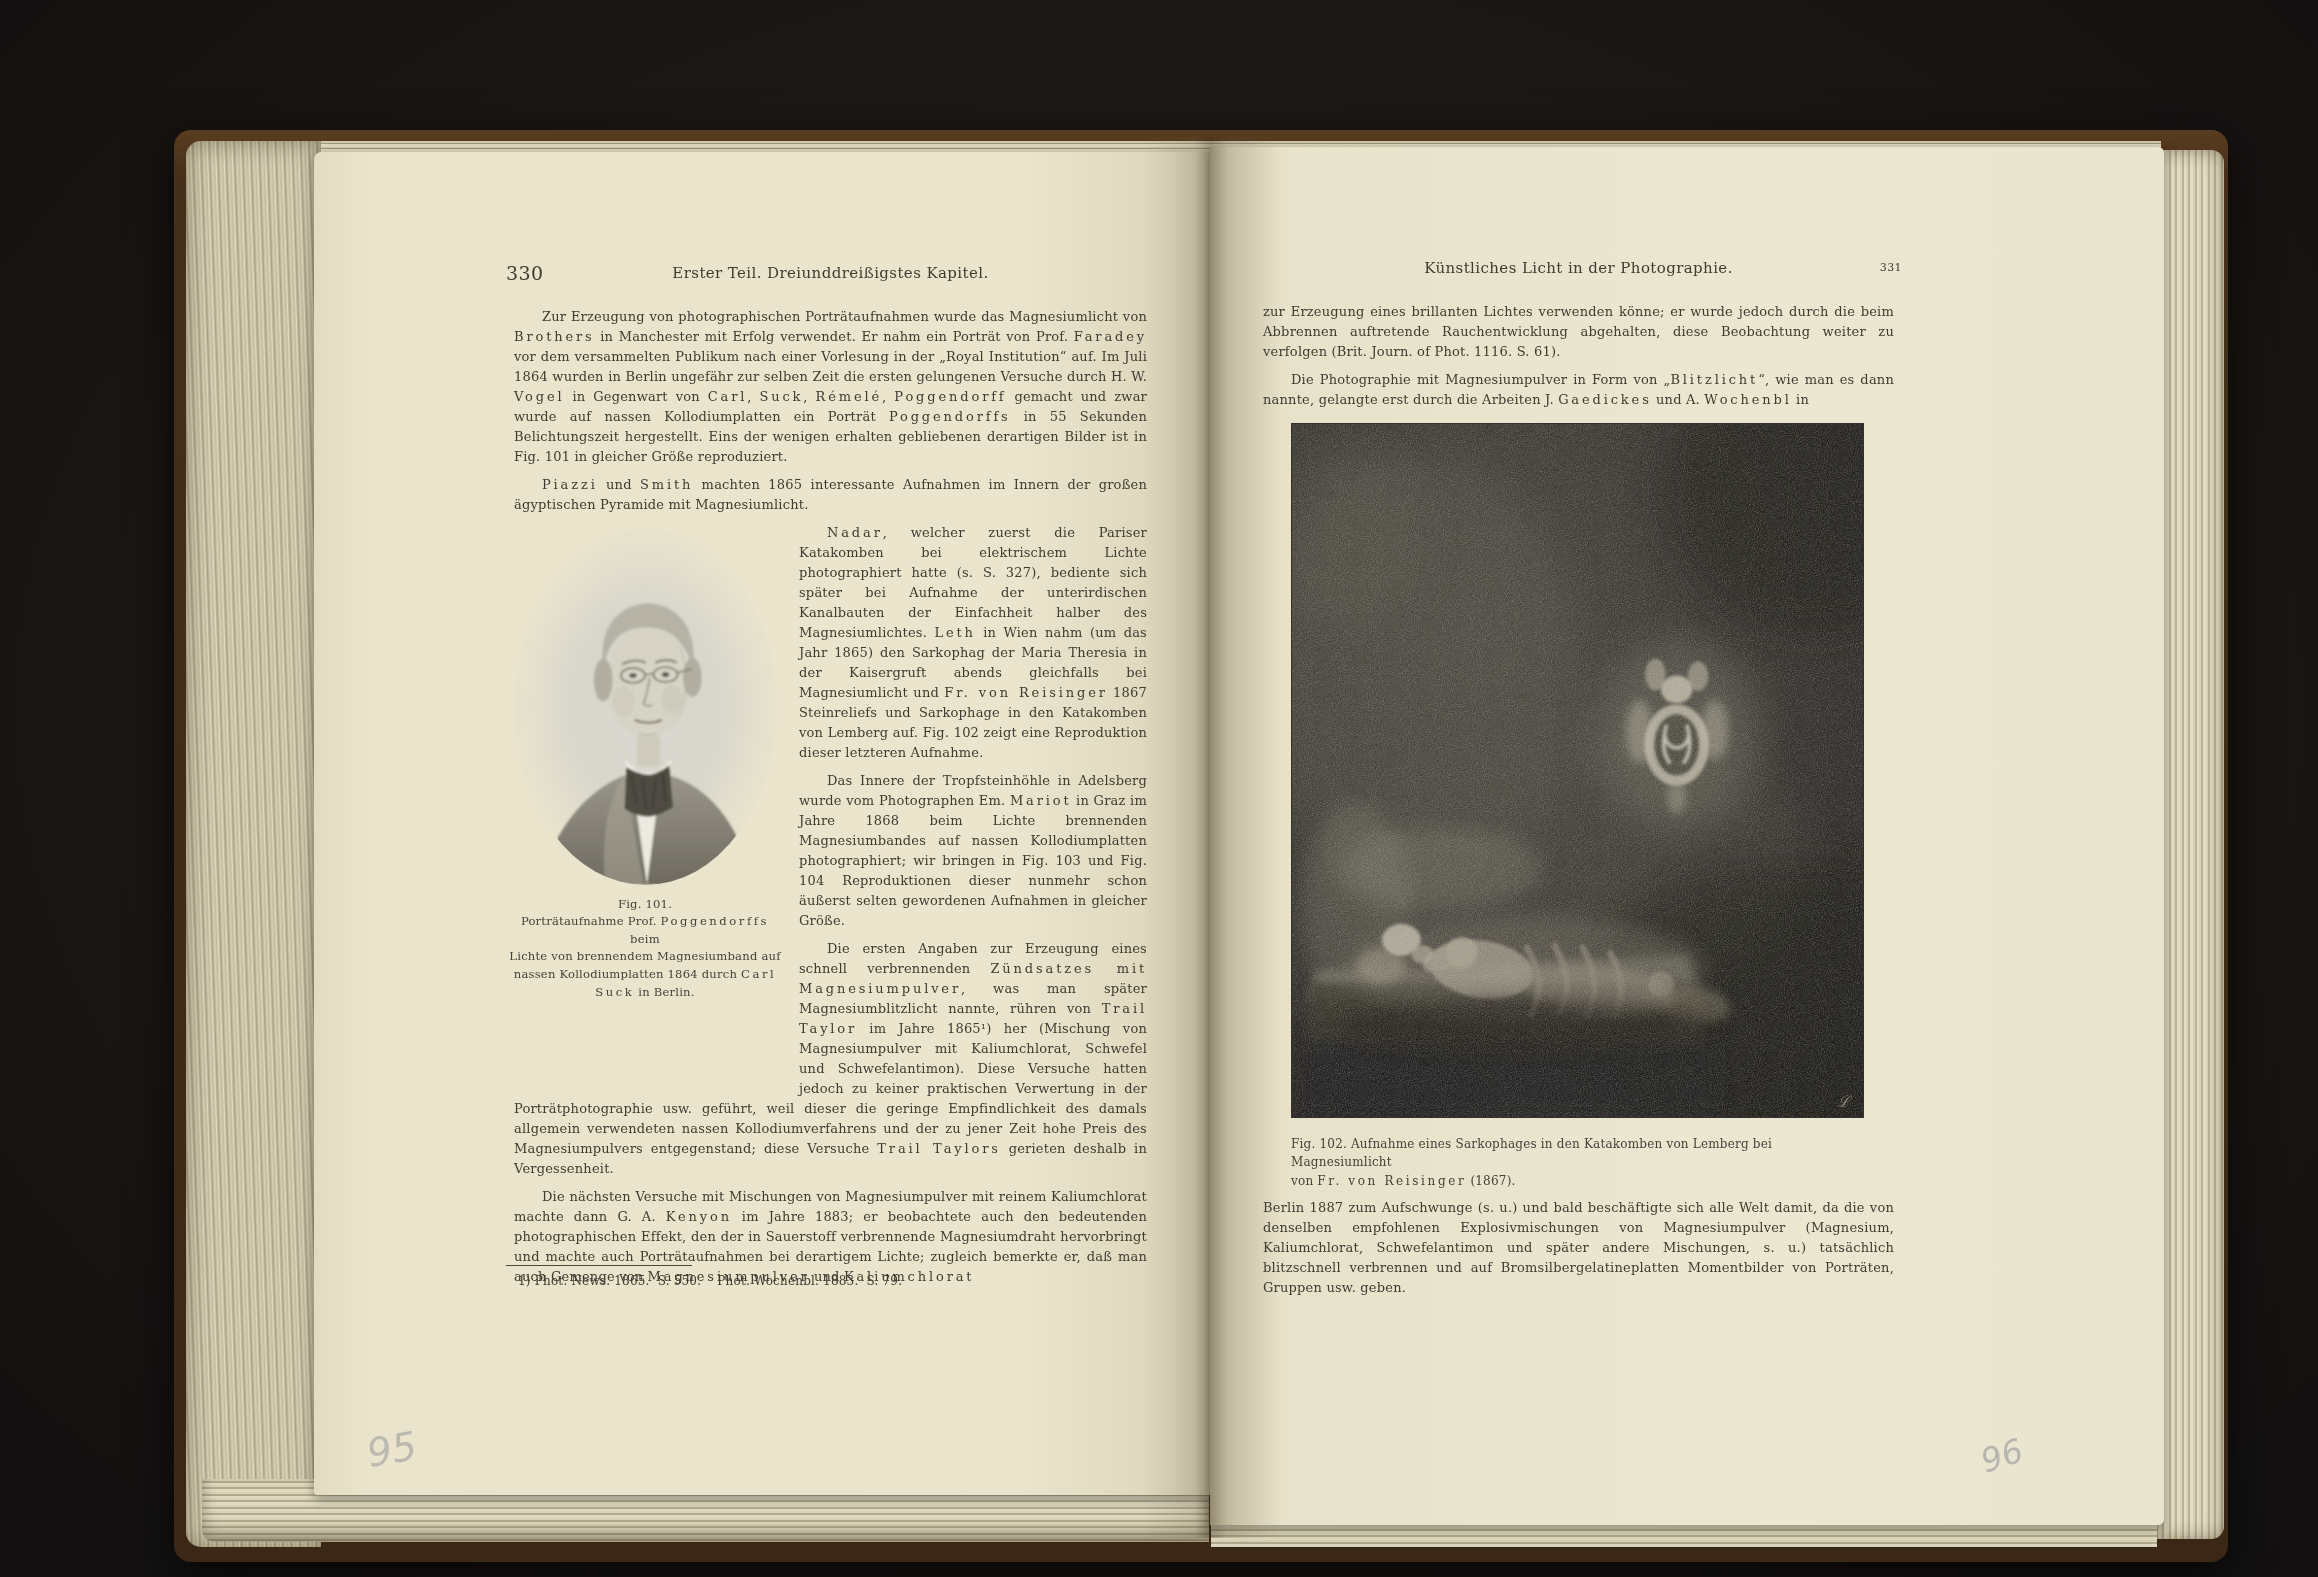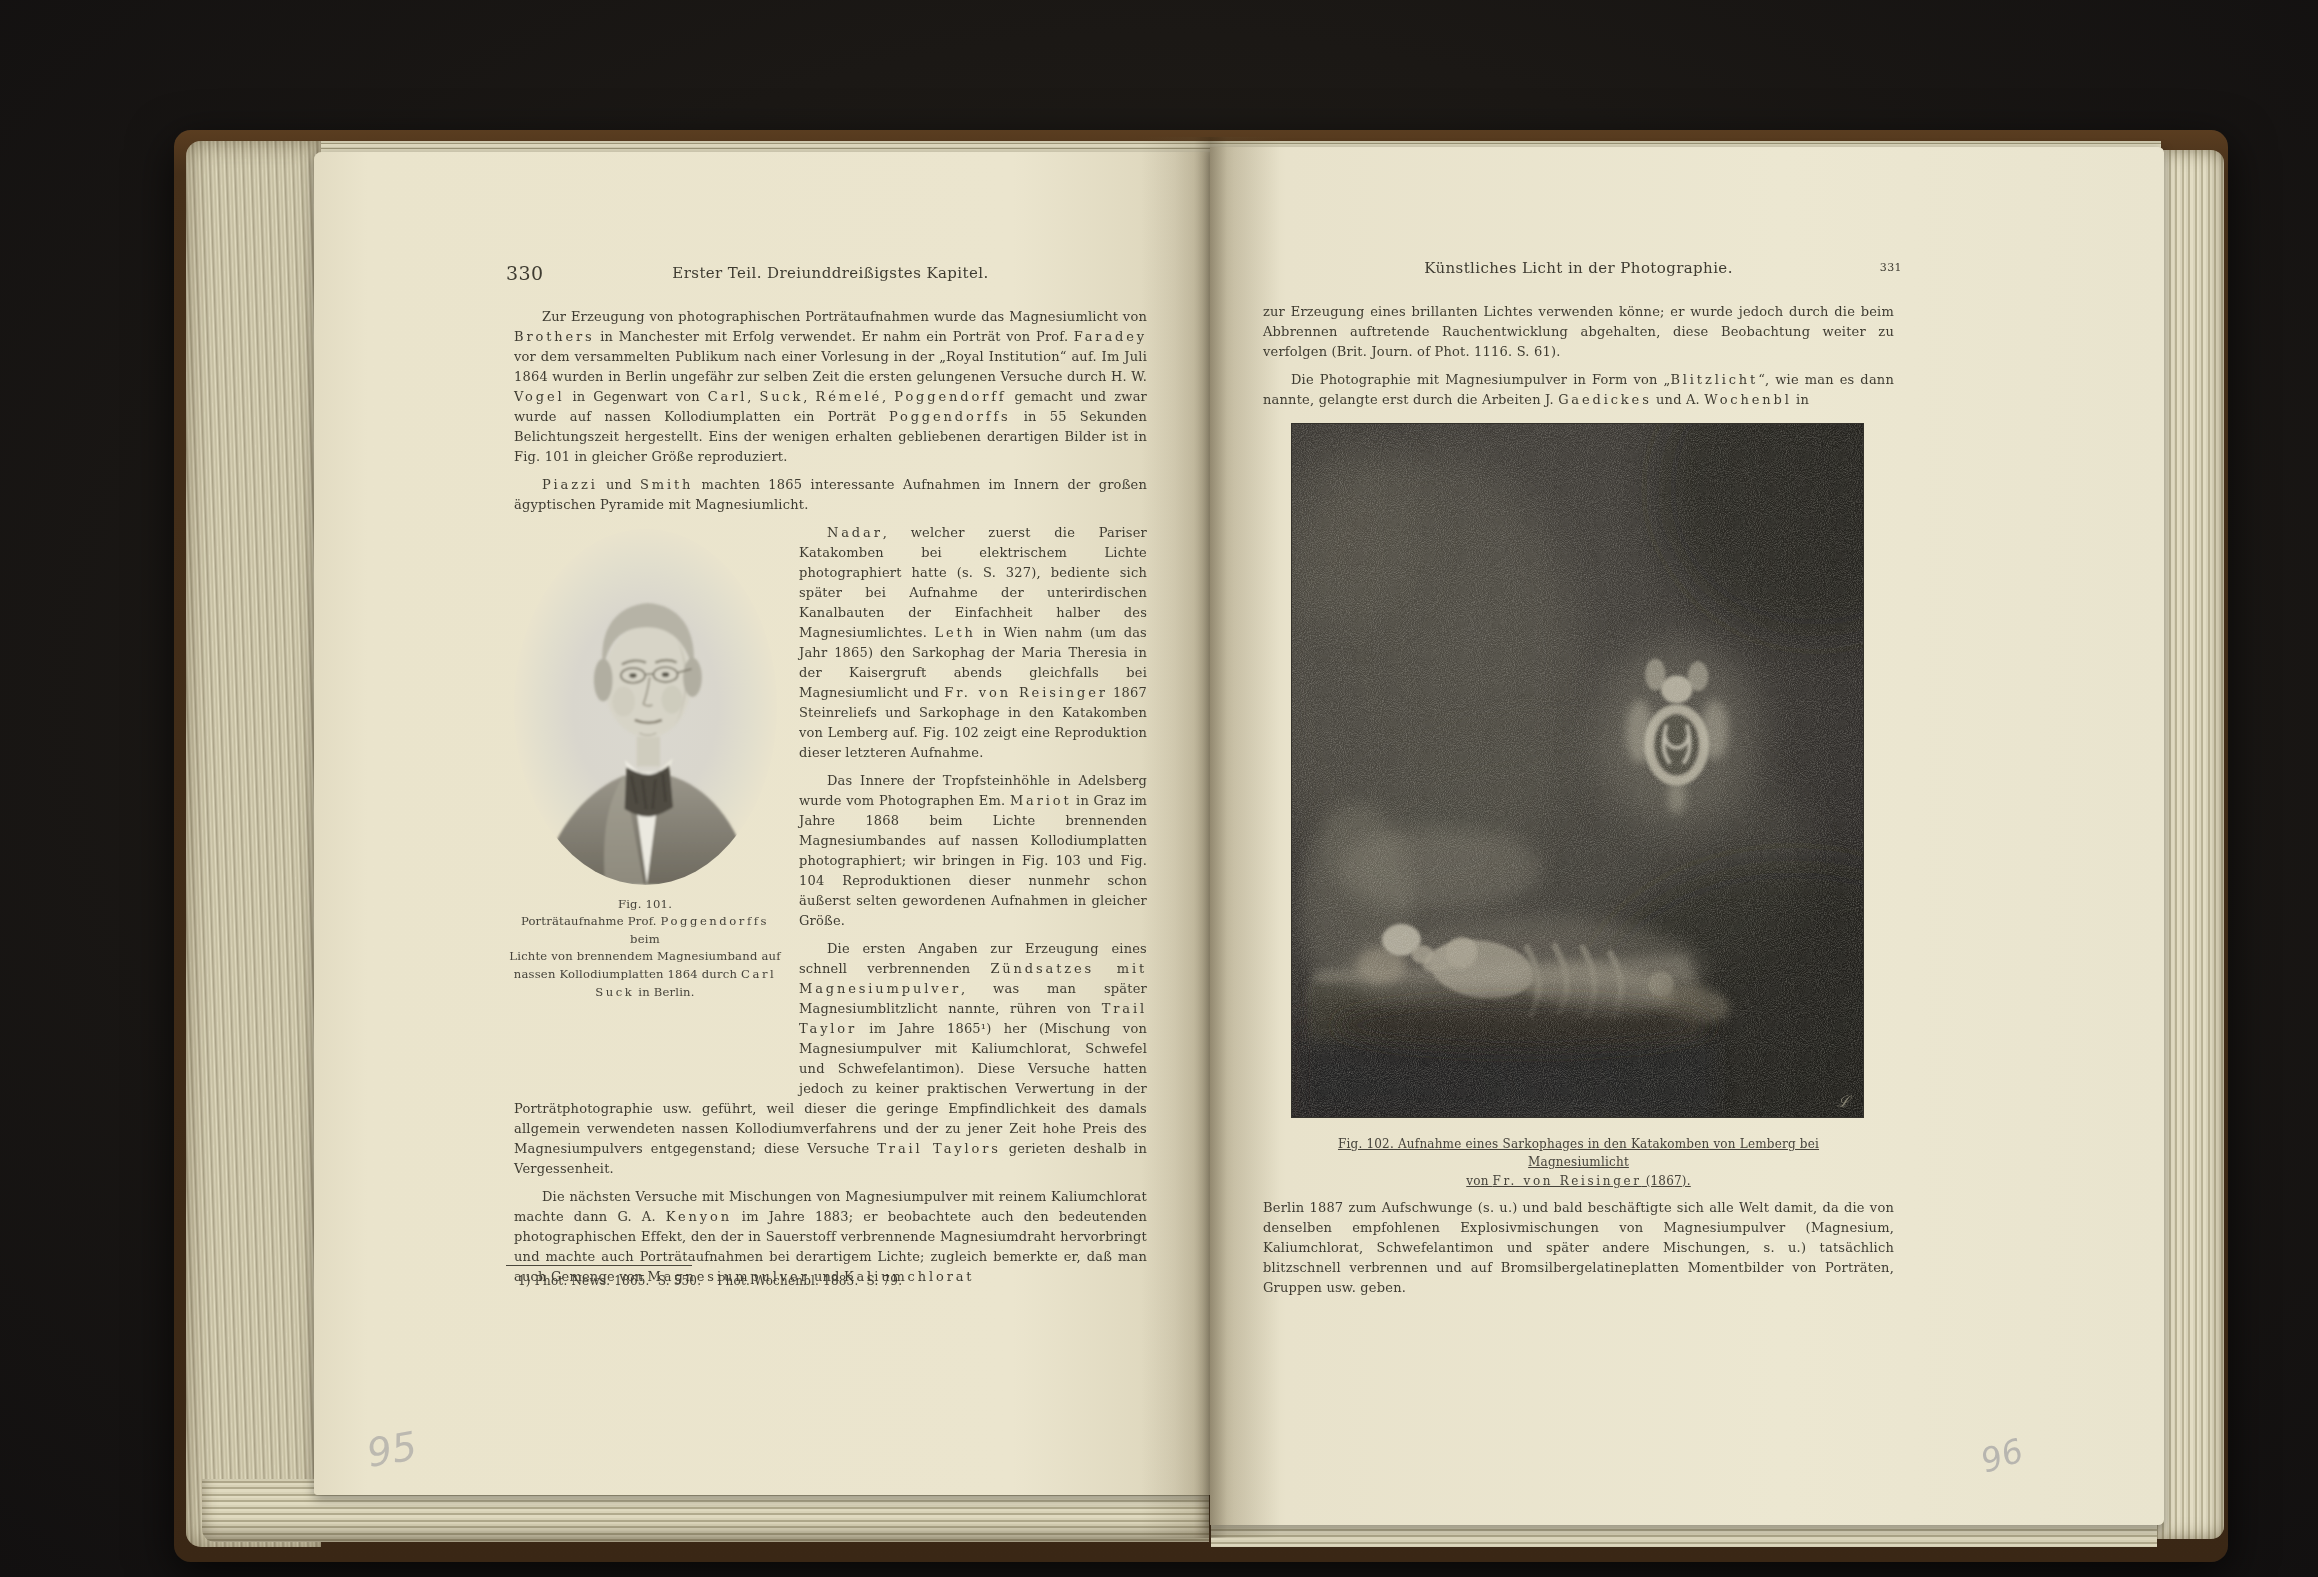--- a/index.html
+++ b/index.html
@@ -47,21 +47,21 @@
   
   .fig101-float{float:left;width:278px;height:557px;margin:3.7px 15px 0 0;}
   .oval{width:263px;height:356px;margin:1.9px auto 11px auto;border-radius:50%;position:relative;overflow:hidden;
         background:radial-gradient(closest-side,#dad8d0 0%,#d9d6cd 55%,#e1decd 80%,#e9e3cd 99%);}
   .oval svg{position:absolute;left:0;top:0;width:100%;height:100%;}
   .fig101-caption{text-align:center;font-size:11.6px;line-height:17.6px;letter-spacing:0.2px;color:#45423a;}
   
   .fig102-wrap{margin:13px auto 0 auto;width:575px;}
   .fig102-frame{width:571px;height:693px;border:1.9px solid #33312b;background:#2e2c28;}
   .fig102-frame svg{display:block;width:100%;height:100%;}
-  .fig102-caption{margin-top:16.7px;text-align:center;font-size:12px;line-height:18.6px;color:#45423a;text-decoration:underline;}
+  .fig102-caption{margin-top:16.7px;text-align:left;font-size:12px;line-height:18.6px;color:#45423a;}
   .after-fig{margin-top:32px;}
   
   .footnote{position:absolute;left:506px;top:1265px;width:649px;font-size:12px;letter-spacing:0.2px;}
   .footnote-rule{width:186px;border-top:1.4px solid #4a473c;margin-bottom:8.3px;}
   .footnote-text{white-space:pre-wrap;margin-left:12px;}
   
   .pencil{position:absolute;font-family:"DejaVu Sans","Liberation Sans",sans-serif;font-style:italic;
           color:#8f8f96;pointer-events:none;}
   .pencil-left{left:367px;top:1427px;font-size:39px;opacity:.5;transform:rotate(-10deg);}
   .pencil-right{left:1981px;top:1436px;font-size:33px;opacity:.55;transform:rotate(-18deg);}

